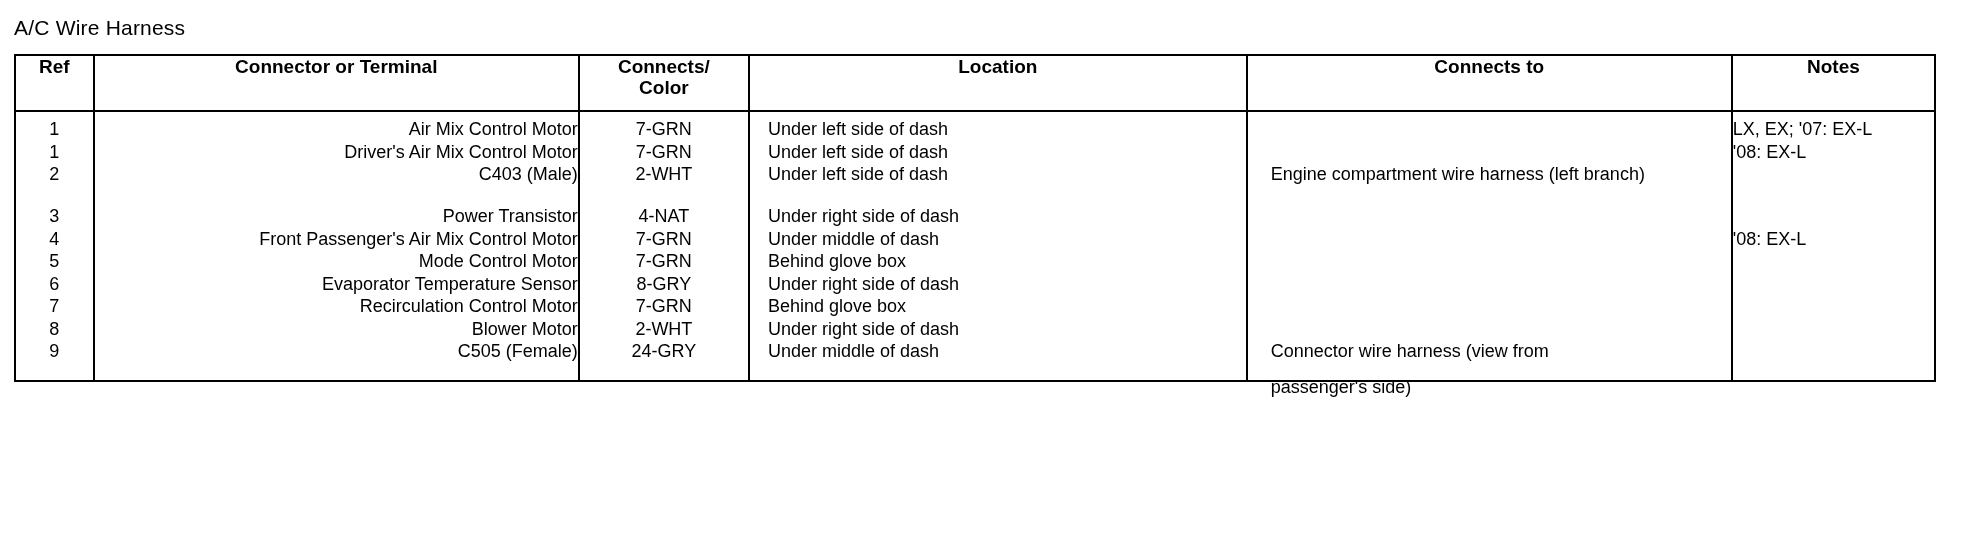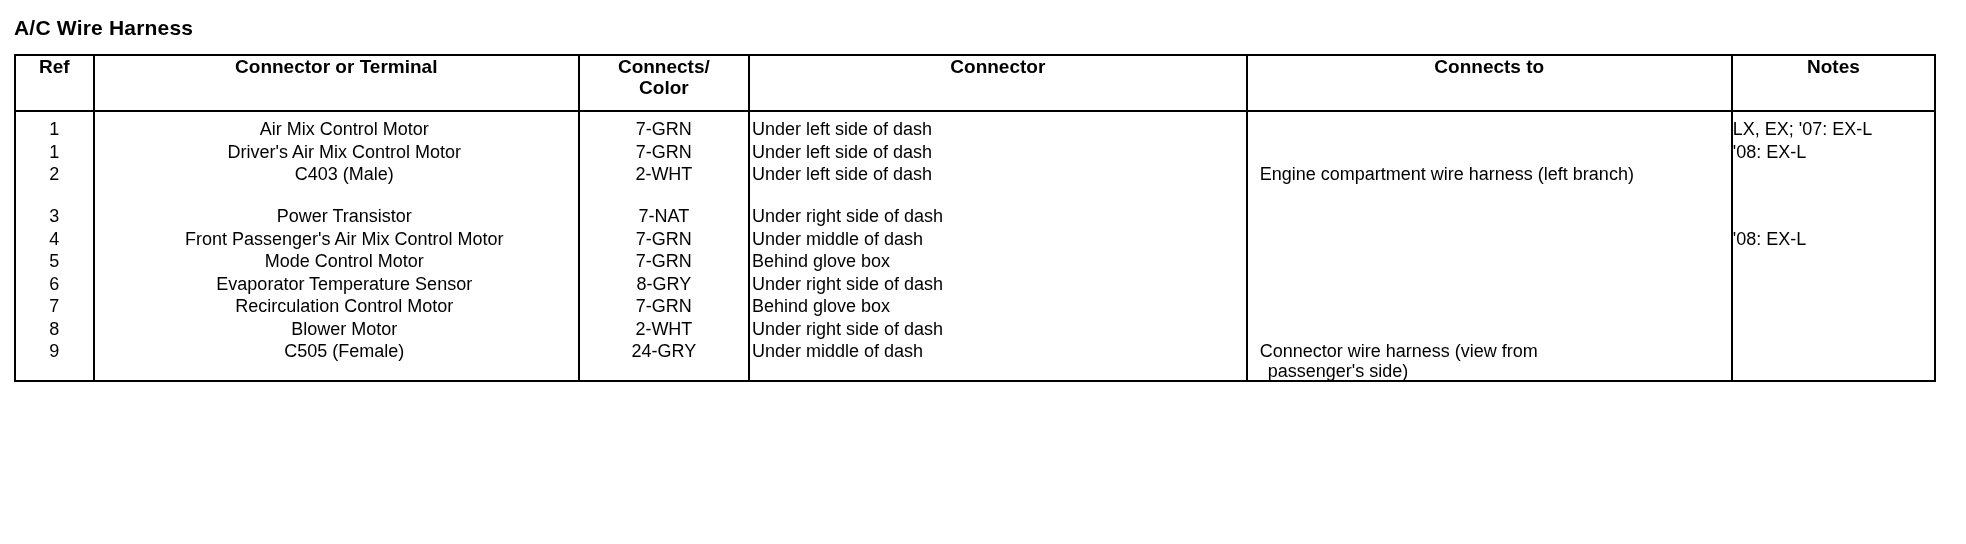--- a/index.html
+++ b/index.html
@@ -6,21 +6,21 @@
   body{
     width:1966px;height:544px;
     font-family:"Liberation Sans", sans-serif;
     color:#000000;
     -webkit-font-smoothing:none;
   }
   .page{position:relative;width:1966px;height:544px;overflow:hidden;background:#fff;}
 
   .doc-title{
     position:absolute;left:14px;top:16px;
-    font-size:21px;font-weight:bold;letter-spacing:.2px;
+    font-size:21px;font-weight:normal;letter-spacing:.2px;
     white-space:nowrap;
   }
 
   .table-wrap{
     position:absolute;left:14px;top:54px;
     width:1922px;
   }
   table.harness{
     border-collapse:collapse;
     width:1922px;
@@ -60,39 +60,39 @@
   }
   .ln{
     position:absolute;
     left:0;right:0;
     font-size:18px;
     line-height:22.6px;
     white-space:nowrap;
     font-weight:normal;
   }
   .ref .ln{text-align:center;}
-  .conn .ln{text-align:center;padding-left:16px;}
+  .conn .ln{text-align:right;padding-left:16px;}
   .cav .ln{text-align:center;}
-  .loc .ln{text-align:left;padding-left:2px;}
-  .connects .ln{text-align:left;padding-left:12px;}
+  .loc .ln{text-align:left;padding-left:18px;}
+  .connects .ln{text-align:left;padding-left:23px;}
   .notes .ln{text-align:left;}
   .sub{padding-left:24px;}
 
   
   .r1{top:6px;}
   .r2{top:28.5px;}
   .r3{top:51px;}
   .r4{top:93px;}
   .r5{top:115.5px;}
   .r6{top:138px;}
   .r7{top:160.5px;}
   .r8{top:183px;}
   .r9{top:205.5px;}
   .r10{top:228px;}
-  .r11{top:248px;margin-left:8px;}
+  .r11{top:264px;}
 </style>
 </head>
 <body>
 
 <div class="page">
 
   <div class="doc-title">A/C Wire Harness</div>
 
   <div class="table-wrap">
     <table class="harness">
@@ -105,21 +105,21 @@
         <col class="c-notes">
       </colgroup>
       <thead>
         <tr>
           <th>Ref</th>
           <th>Connector or Terminal</th>
           <th>
             <div>Connects/</div>
             <div>Color</div>
           </th>
-          <th>Connector</th>
+          <th>Location</th>
           <th>Connects to</th>
           <th>Notes</th>
         </tr>
       </thead>
       <tbody>
         <tr>
 
           <td class="ref">
             <div class="cellbox">
               <div class="ln r1">1</div>
@@ -148,21 +148,21 @@
               <div class="ln r9">Blower Motor</div>
               <div class="ln r10">C505 (Female)</div>
             </div>
           </td>
 
           <td class="cav">
             <div class="cellbox">
               <div class="ln r1">7-GRN</div>
               <div class="ln r2">7-GRN</div>
               <div class="ln r3">2-WHT</div>
-              <div class="ln r4">7-NAT</div>
+              <div class="ln r4">4-NAT</div>
               <div class="ln r5">7-GRN</div>
               <div class="ln r6">7-GRN</div>
               <div class="ln r7">8-GRY</div>
               <div class="ln r8">7-GRN</div>
               <div class="ln r9">2-WHT</div>
               <div class="ln r10">24-GRY</div>
             </div>
           </td>
 
           <td class="loc">

